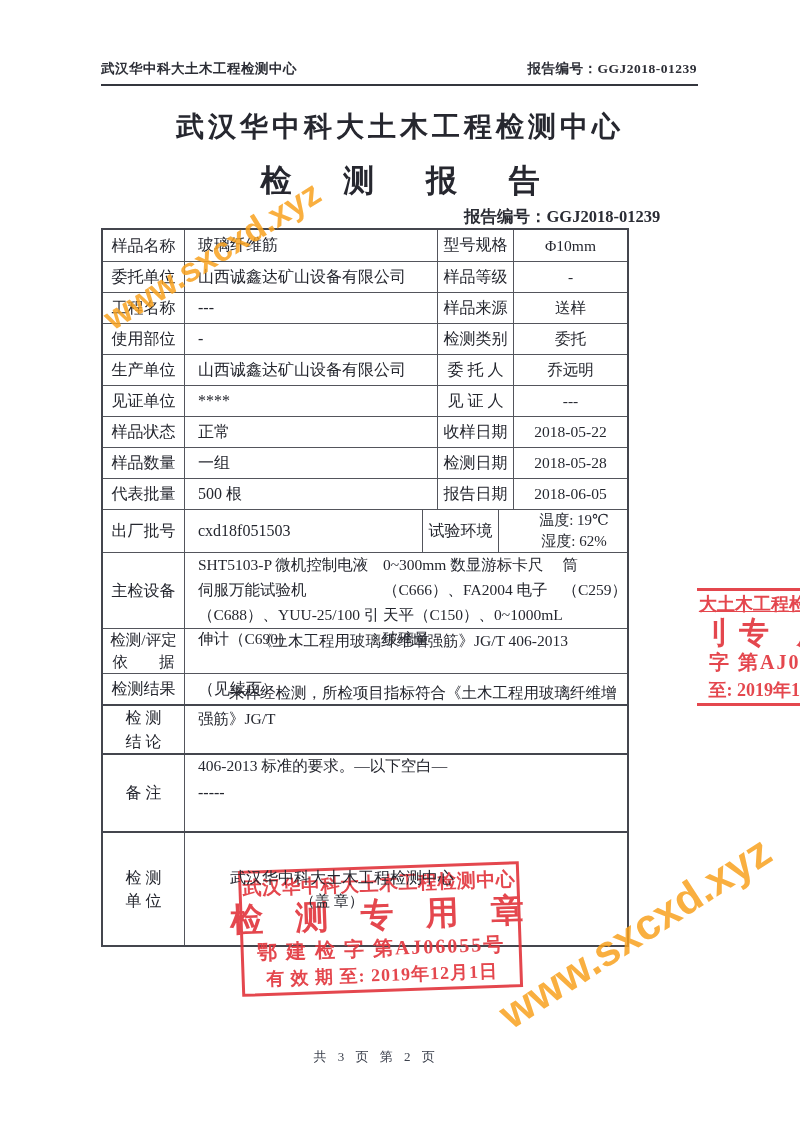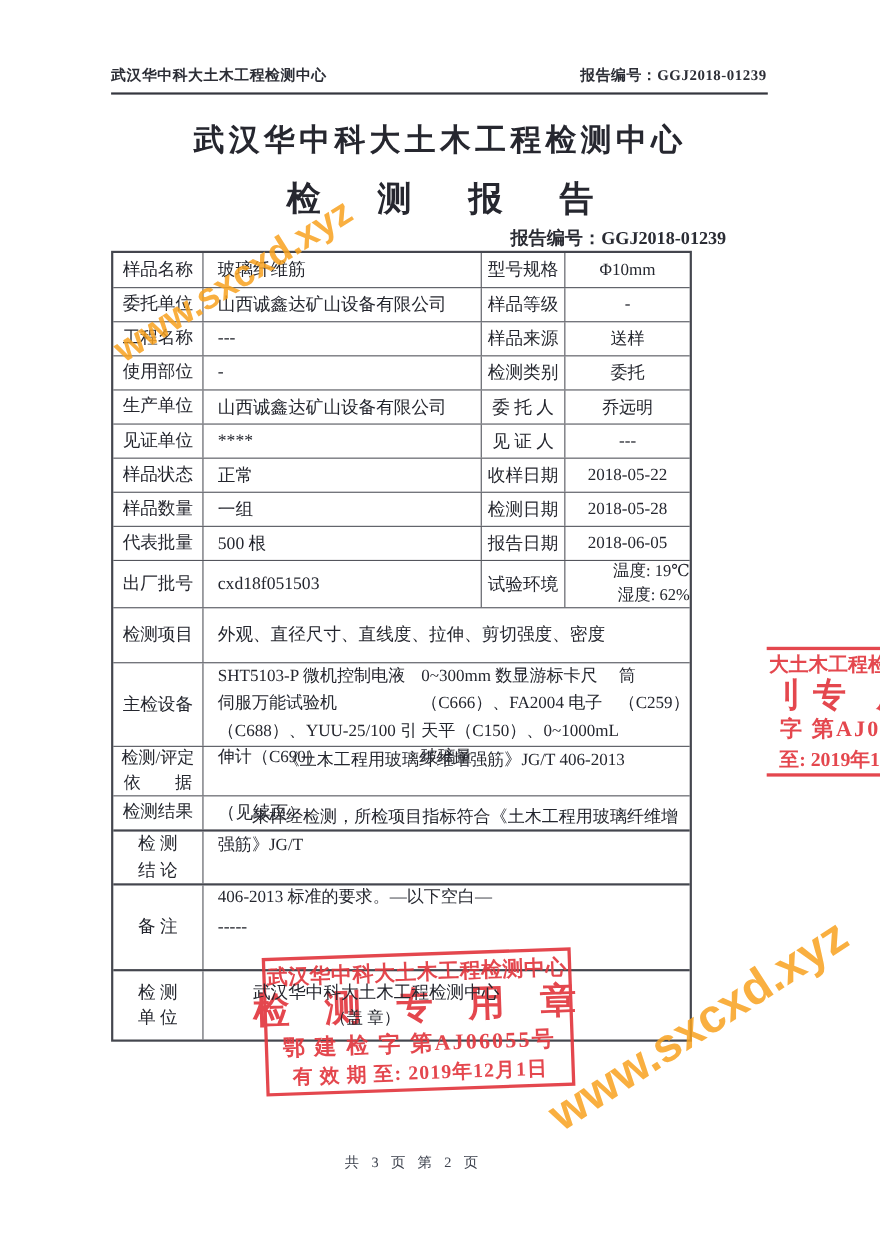--- a/index.html
+++ b/index.html
@@ -36,21 +36,21 @@
   .tr.thick { border-top:2.5px solid #44464e; }
   .c1 { width:82px; border-right:1px solid #53555c; display:flex; flex-direction:column;
         align-items:center; justify-content:center; font-size:16px; color:#24262e;
         text-align:center; line-height:1.45; flex-shrink:0; }
   .c2 { flex:1; display:flex; align-items:center; padding-left:13px; font-size:16px; }
   .c3 { width:77px; border-left:1px solid #53555c; border-right:1px solid #53555c;
         display:flex; flex-direction:column; align-items:center; justify-content:center;
         font-size:16px; flex-shrink:0; text-align:center; }
   .c4 { width:113px; display:flex; flex-direction:column; align-items:center;
         justify-content:center; font-size:15.5px; flex-shrink:0; text-align:center; }
-  .c4.env { align-items:flex-end; padding-left:7px; font-size:15px; line-height:1.4; }
+  .c4.env { align-items:center; padding-left:7px; font-size:15px; line-height:1.4;margin-left:15px; }
   .c2.vcenter-block { display:flex; flex-direction:row; justify-content:center;
                       align-items:flex-start; line-height:1.6; font-size:16px; }
   .c2.conclusion { display:flex; flex-direction:column; justify-content:center;
                    align-items:flex-start; line-height:1.7; font-size:15.5px;
                    padding-right:6px;gap:20px; }
   .c2.conclusion .indent { text-indent:2em; }
   .small-label { font-size:15.5px; }
 
   
   .unit-cell { position:relative; z-index:6; display:flex; flex-direction:column;
@@ -69,21 +69,21 @@
                line-height:1.05; white-space:nowrap; }
   .stamp .s3 { font-size:20px; font-weight:bold; letter-spacing:2px; white-space:nowrap; }
   .stamp .s4 { font-size:18px; font-weight:bold; letter-spacing:1px; white-space:nowrap; }
 
   .stamp-frag { position:absolute; left:697px; top:588px; width:103px; height:118px;
                 border-top:3px solid #e2383f; border-bottom:3px solid #e2383f;
                 z-index:5; overflow:hidden; color:#e2383f;
                 display:flex; flex-direction:column; justify-content:space-between;
                 padding:1px 0 1px 2px; opacity:.92; }
   .stamp-frag div { white-space:nowrap; font-weight:bold; }
-  .stamp-frag .f1 { font-size:18px; }
+  .stamp-frag .f1 { font-size:18px;text-decoration:underline; }
   .stamp-frag .f2 { font-size:30px; letter-spacing:10px; line-height:1; }
   .stamp-frag .f3 { font-size:20px; letter-spacing:2px; padding-left:10px; }
   .stamp-frag .f4 { font-size:18px;text-align:right; }
 
   
   .wm { position:absolute; color:#f8a21f; opacity:.85; font-weight:bold;
         font-family:"Liberation Sans","DejaVu Sans",sans-serif;
         white-space:nowrap; z-index:4; pointer-events:none; }
   .wm1 { left:88px; top:236px; font-size:34px; transform:rotate(-32deg); }
   .wm2 { left:478px; top:908px; font-size:43px; transform:rotate(-33deg); }
@@ -180,24 +180,20 @@
     <div class="tr" style="height:43px">
       <div class="c1">出厂批号</div>
       <div class="c2">cxd18f051503</div>
       <div class="c3">试验环境</div>
       <div class="c4 env">
         <span>温度: 19℃</span>
         <span>湿度: 62%</span>
       </div>
     </div>
 
-    <div class="tr" style="height:50px">
-      <div class="c1">检测项目</div>
-      <div class="c2">外观、直径尺寸、直线度、拉伸、剪切强度、密度</div>
-    </div>
 
     <div class="tr" style="height:76px">
       <div class="c1">主检设备</div>
       <div class="c2 vcenter-block" style="font-size:15.5px">
         <span>SHT5103-P 微机控制电液伺服万能试验机（C688）、YUU-25/100 引伸计（C690）、</span>
         <span>0~300mm 数显游标卡尺（C666）、FA2004 电子天平（C150）、0~1000mL 玻璃量</span>
         <span>筒（C259）</span>
       </div>
     </div>
 

